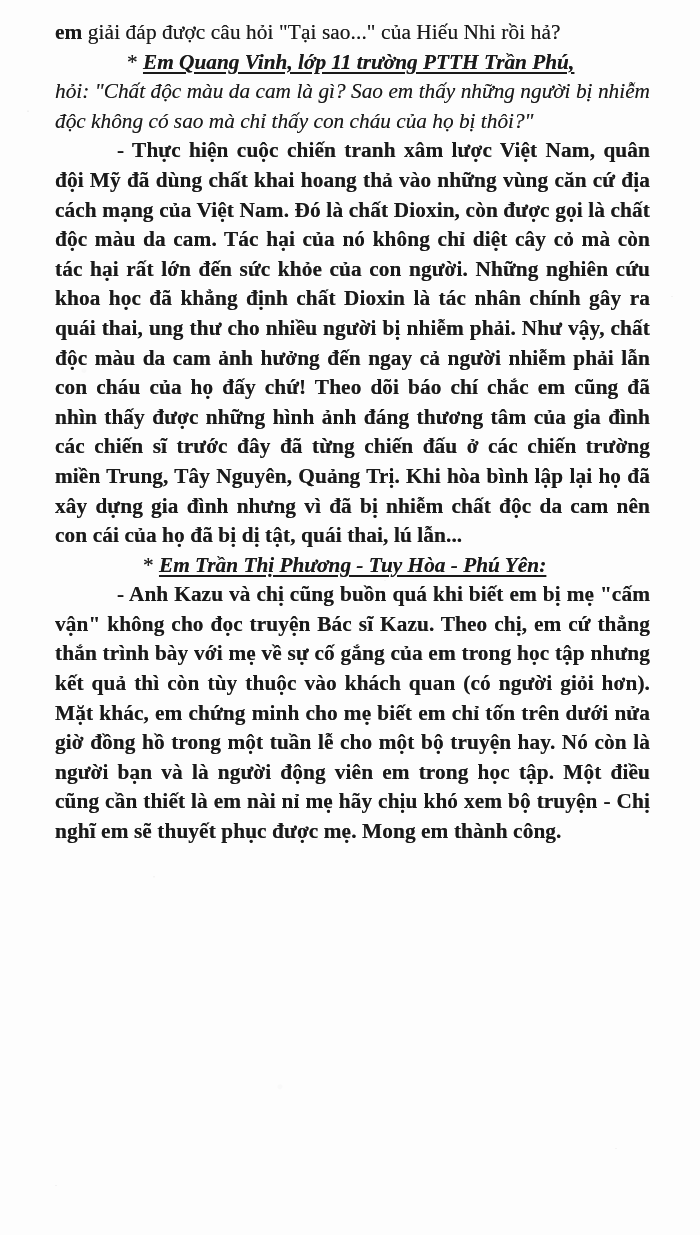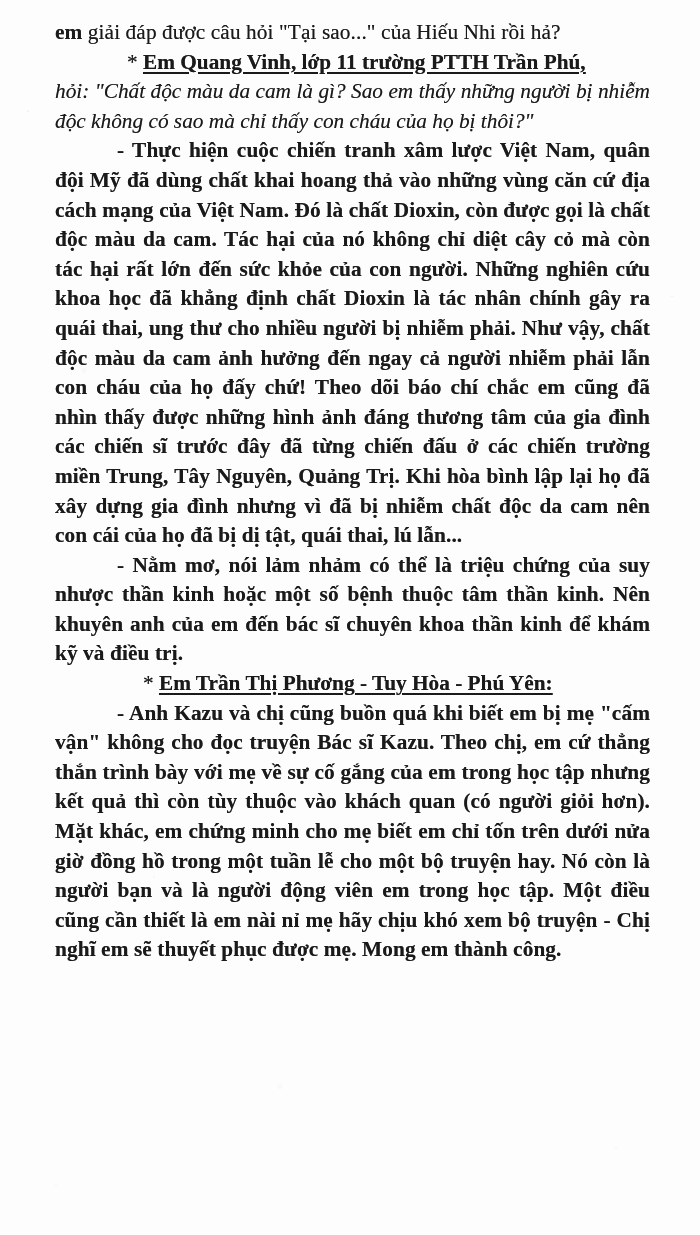--- a/index.html
+++ b/index.html
@@ -53,20 +53,21 @@
     margin: 0;
     text-align: justify;
     text-shadow: 0 0 0.5px rgba(0,0,0,0.6);
   }
   .q-head .star {
     font-weight: 400;
     font-style: normal;
   }
   .q-head .name {
     font-weight: bold;
+    font-style: italic;
     text-decoration: underline;
     text-underline-offset: 3px;
     text-decoration-thickness: 2px;
   }
   .q-head-indent {
     display: inline-block;
     width: 72px;
   }
   .q-head-indent.wide {
     width: 80px;
@@ -113,20 +114,19 @@
   <p class="body-text para-block"><span class="lead-bold">em</span><span> giải đáp được câu hỏi "Tại sao..." của Hiếu Nhi rồi hả?</span></p>
 
   <p class="q-head"><span class="q-head-indent"></span><span class="star">*</span>&nbsp;<span class="name">Em Quang Vinh, lớp 11 trường PTTH Trần Phú,</span></p>
 
   <p class="q-quote"><span class="name">hỏi:</span>&nbsp;<span>"Chất độc màu da cam là gì? Sao em thấy những người bị nhiễm độc không có sao mà chỉ thấy con cháu của họ bị thôi?"</span></p>
 
   <p class="body-text indent para-block">- Thực hiện cuộc chiến tranh xâm lược Việt Nam, quân đội Mỹ đã dùng chất khai hoang thả vào những vùng căn cứ địa cách mạng của Việt Nam. Đó là chất Dioxin, còn được gọi là chất độc màu da cam. Tác hại của nó không chỉ diệt cây cỏ mà còn tác hại rất lớn đến sức khỏe của con người. Những nghiên cứu khoa học đã khẳng định chất Dioxin là tác nhân chính gây ra quái thai, ung thư cho nhiều người bị nhiễm phải. Như vậy, chất độc màu da cam ảnh hưởng đến ngay cả người nhiễm phải lẫn con cháu của họ đấy chứ! Theo dõi báo chí chắc em cũng đã nhìn thấy được những hình ảnh đáng thương tâm của gia đình các chiến sĩ trước đây đã từng chiến đấu ở các chiến trường miền Trung, Tây Nguyên, Quảng Trị. Khi hòa bình lập lại họ đã xây dựng gia đình nhưng vì đã bị nhiễm chất độc da cam nên con cái của họ đã bị dị tật, quái thai, lú lẫn...</p>
 
 
 
-  <p class="body-text indent para-block">- Nằm mơ, nói lảm nhảm có thể là triệu chứng của suy nhược thần kinh hoặc một số bệnh thuộc tâm thần kinh. Nên khuyên anh của em đến bác sĩ chuyên khoa thần kinh để khám kỹ và điều trị.</p>
 
   <p class="q-head"><span class="q-head-indent narrow"></span><span class="star">*</span>&nbsp;<span class="name">Em Trần Thị Phương - Tuy Hòa - Phú Yên:</span></p>
 
   <p class="body-text indent para-block">- Anh Kazu và chị cũng buồn quá khi biết em bị mẹ "cấm vận" không cho đọc truyện Bác sĩ Kazu. Theo chị, em cứ thẳng thắn trình bày với mẹ về sự cố gắng của em trong học tập nhưng kết quả thì còn tùy thuộc vào khách quan (có người giỏi hơn). Mặt khác, em chứng minh cho mẹ biết em chỉ tốn trên dưới nửa giờ đồng hồ trong một tuần lễ cho một bộ truyện hay. Nó còn là người bạn và là người động viên em trong học tập. Một điều cũng cần thiết là em nài nỉ mẹ hãy chịu khó xem bộ truyện - Chị nghĩ em sẽ thuyết phục được mẹ. Mong em thành công.</p>
 
   <div class="speckle"></div>
 </div>
 
 </body></html>

